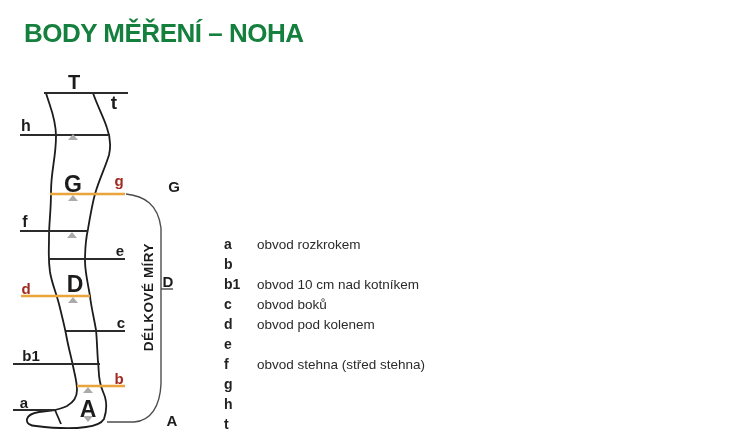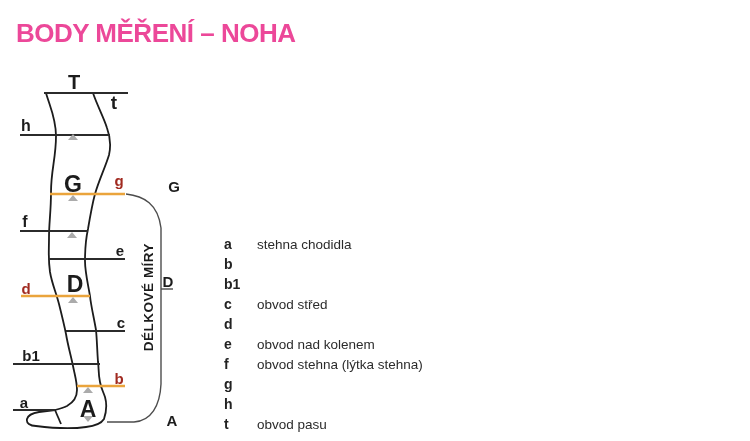--- a/index.html
+++ b/index.html
@@ -1,22 +1,22 @@
 <!DOCTYPE html>
 <html><head>
 <meta charset="utf-8">
 <style>
   html,body{margin:0;padding:0;background:#fff;}
   .page{
     position:relative;width:750px;height:441px;background:#ffffff;overflow:hidden;
     font-family:"Liberation Sans", sans-serif;color:#1a1a1a;
   }
   .title{
-    position:absolute;left:16px;top:18px;
-    font-size:26px;font-weight:800;letter-spacing:-0.5px;color:#ec4899;
+    position:absolute;left:24px;top:18px;
+    font-size:26px;font-weight:800;letter-spacing:-0.5px;color:#15803d;
     white-space:nowrap;
   }
   .diagram-svg{position:absolute;left:0;top:0;width:750px;height:441px;}
   .lbl{
     position:absolute;transform:translate(-50%,-50%);
     font-weight:bold;color:#1c1c1c;line-height:1;white-space:nowrap;
   }
   .lbl.red{color:#A12A20;}
   .lbl.s20{font-size:20px;}
   .lbl.s19{font-size:19px;}
@@ -97,48 +97,48 @@
   <div class="lbl s23" style="left:88px;top:409px;">A</div>
 
   <div class="lbl s15" style="left:174px;top:186px;">G</div>
   <div class="lbl s15" style="left:168px;top:281px;">D</div>
   <div class="lbl s15" style="left:172px;top:420px;">A</div>
   <div class="lbl rot" style="left:149px;top:297px;">DÉLKOVÉ MÍRY</div>
 
   <div class="legend">
     <div class="legend-row">
       <span class="legend-letter">a</span>
-      <span class="legend-label">stehna chodidla</span>
+      <span class="legend-label">obvod rozkrokem</span>
     </div>
     <div class="legend-row">
       <span class="legend-letter">b</span>
     </div>
     <div class="legend-row">
       <span class="legend-letter">b1</span>
+      <span class="legend-label">obvod 10 cm nad kotníkem</span>
     </div>
     <div class="legend-row">
       <span class="legend-letter">c</span>
-      <span class="legend-label">obvod střed</span>
+      <span class="legend-label">obvod boků</span>
     </div>
     <div class="legend-row">
       <span class="legend-letter">d</span>
+      <span class="legend-label">obvod pod kolenem</span>
     </div>
     <div class="legend-row">
       <span class="legend-letter">e</span>
-      <span class="legend-label">obvod nad kolenem</span>
     </div>
     <div class="legend-row">
       <span class="legend-letter">f</span>
-      <span class="legend-label">obvod stehna (lýtka stehna)</span>
+      <span class="legend-label">obvod stehna (střed stehna)</span>
     </div>
     <div class="legend-row">
       <span class="legend-letter">g</span>
     </div>
     <div class="legend-row">
       <span class="legend-letter">h</span>
     </div>
     <div class="legend-row">
       <span class="legend-letter">t</span>
-      <span class="legend-label">obvod pasu</span>
     </div>
   </div>
 
 </div>
 
 </body></html>

